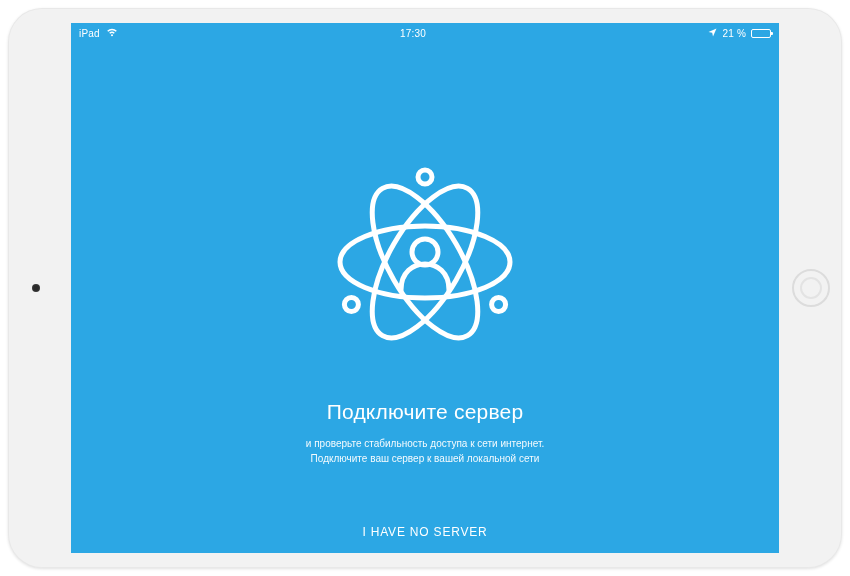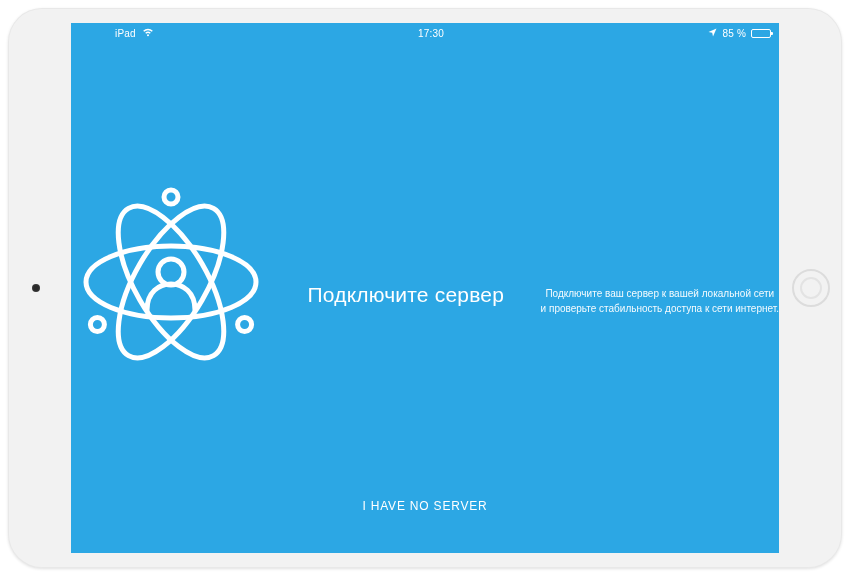--- a/index.html
+++ b/index.html
@@ -66,21 +66,20 @@
     }
     .statusbar {
       height: 18px;
       display: flex;
       align-items: center;
       justify-content: space-between;
       padding: 2px 8px 0 8px;
       font-size: 10px;
       font-weight: 400;
       letter-spacing: 0.2px;
-      margin-left: 36px;
     }
     .sb-left { display: flex; align-items: center; gap: 6px; }
     .sb-right { display: flex; align-items: center; gap: 5px; }
     .wifi-icon { display:inline-block; }
     .loc-icon { display:inline-block; }
     .battery {
       width: 20px; height: 9px;
       border: 1px solid #fff; border-radius: 2px;
       position: relative;
     }
@@ -90,44 +89,44 @@
       right: -3px; top: 2px;
       width: 2px; height: 3px;
       background: #fff; border-radius: 0 1px 1px 0;
     }
     .battery .fill {
       height: 100%; width: 21%; background: #fff;
     }
     .content {
       flex: 1;
       display: flex;
-      flex-direction: row;
+      flex-direction: column;
       align-items: center;
-      justify-content: space-between;
+      justify-content: center;
       padding-top: 72px;
     }
     .hero-icon { margin-bottom: 34px; }
     .title {
       font-size: 21px;
       font-weight: 300;
       letter-spacing: 0.2px;
       margin-bottom: 12px;
     }
     .subtitle {
       font-size: 10px;
       line-height: 1.55;
       text-align: center;
       opacity: 0.95;
       font-weight: 300;
     }
     .footer {
       display: flex;
       justify-content: center;
       gap: 70px;
-      padding-bottom: 40px;
+      padding-bottom: 14px;
       padding-top: 10px;
     }
     .footer-btn {
       font-size: 12px;
       letter-spacing: 0.8px;
       font-weight: 400;
       color: #ffffff;
       cursor: pointer;
       user-select: none;
     }
@@ -148,21 +147,21 @@
           </svg>
         </span>
       </div>
       <div>17:30</div>
       <div class="sb-right">
         <span class="loc-icon">
           <svg width="9" height="9" viewBox="0 0 9 9">
               <path d="M0.5 4 L8.5 0.5 L5 8.5 L4.2 4.8 Z" fill="#fff"></path>
             </svg>
         </span>
-        <span>85 %</span>
+        <span>21 %</span>
         <span class="battery"><span class="fill"></span></span>
       </div>
     </div>
 
     <div class="content">
       <div class="hero-icon">
         <svg width="200" height="200" viewBox="0 0 200 200" fill="none" stroke="#ffffff" stroke-width="5" stroke-linecap="round">
 
           <ellipse cx="100" cy="100" rx="85" ry="36" transform="rotate(0 100 100)"></ellipse>
           <ellipse cx="100" cy="100" rx="85" ry="36" transform="rotate(60 100 100)"></ellipse>
@@ -171,22 +170,22 @@
           <circle cx="100" cy="15" r="7"></circle>
           <circle cx="173.6" cy="142.5" r="7"></circle>
           <circle cx="26.4" cy="142.5" r="7"></circle>
 
           <circle cx="100" cy="90" r="13"></circle>
           <path d="M76 128 c0 -18 12 -26 24 -26 s24 8 24 26"></path>
         </svg>
       </div>
       <div class="title">Подключите сервер</div>
       <div class="subtitle">
+        <div>и проверьте стабильность доступа к сети интернет.</div>
         <div>Подключите ваш сервер к вашей локальной сети</div>
-        <div>и проверьте стабильность доступа к сети интернет.</div>
       </div>
     </div>
 
     <div class="footer">
       <div class="footer-btn">I HAVE NO SERVER</div>
     </div>
   </div>
 
   <div class="home-btn">
     <div class="inner"></div>

